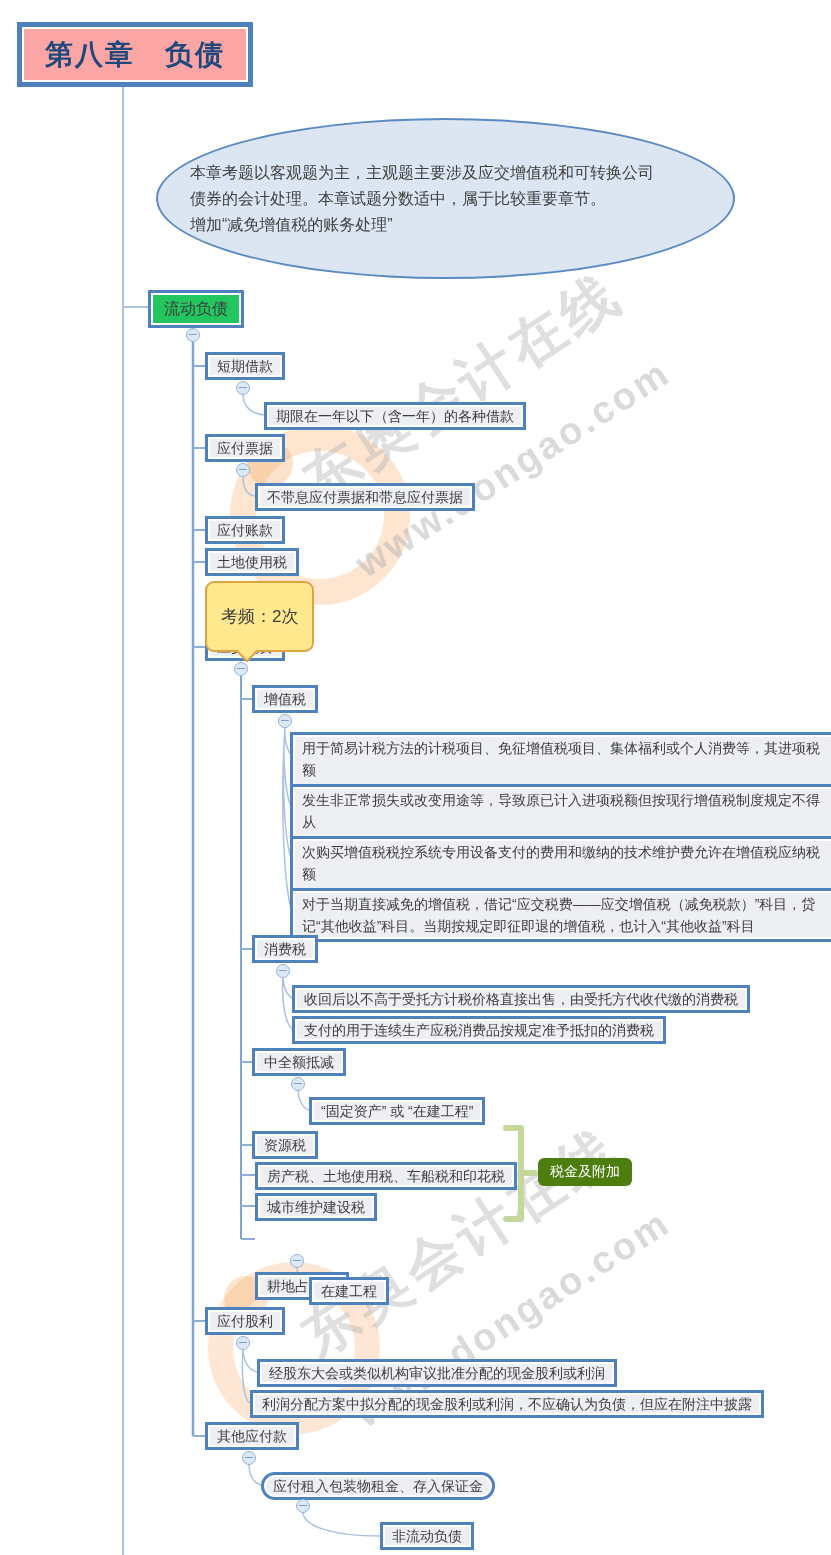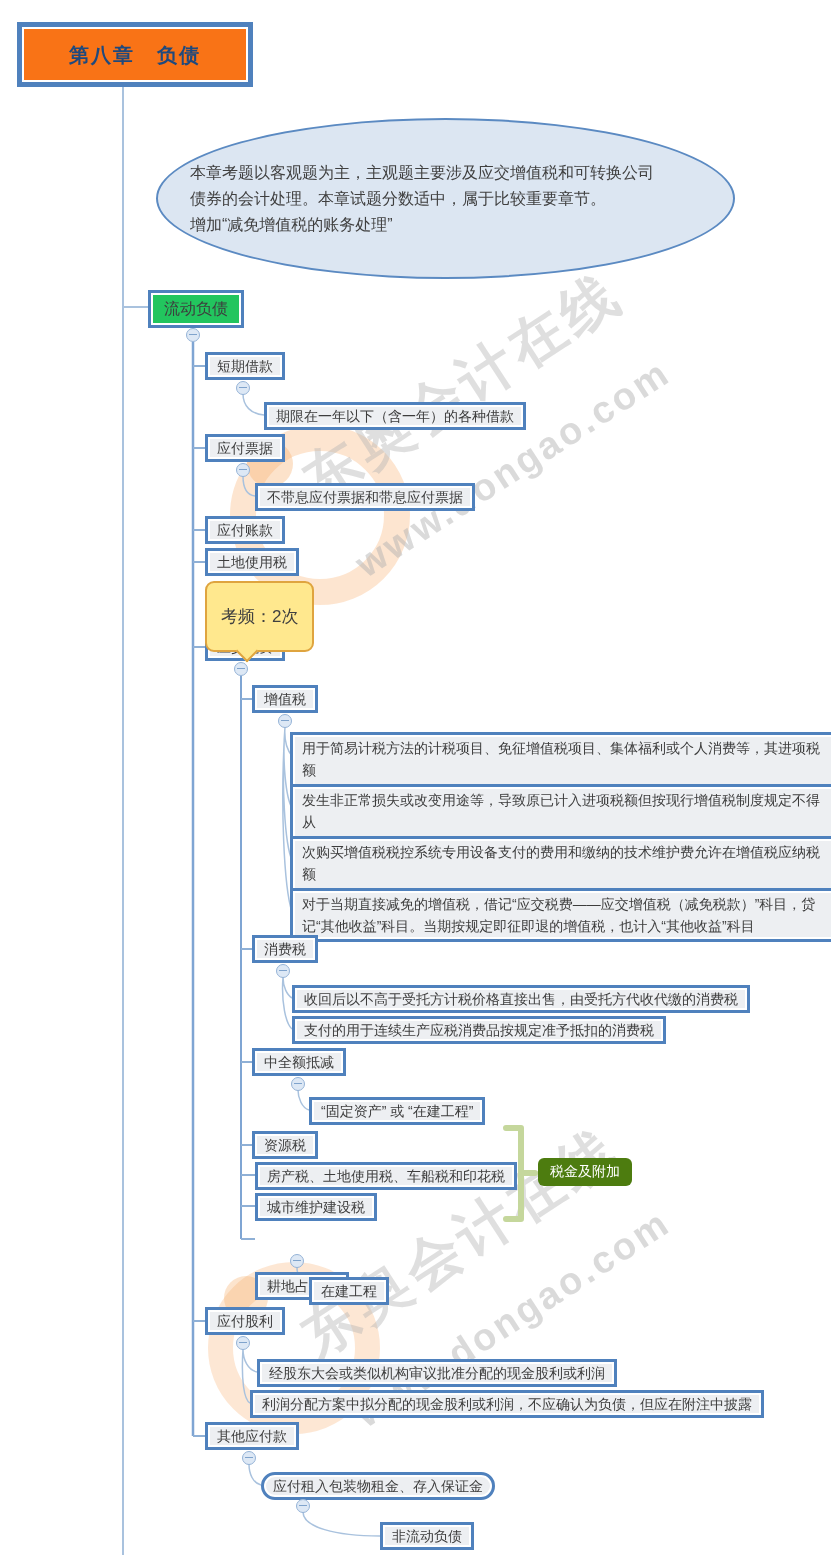--- a/index.html
+++ b/index.html
@@ -10,21 +10,21 @@
   
   .wm-text{position:absolute;z-index:1;white-space:nowrap;font-weight:bold;
            color:rgba(178,178,178,.42);transform:rotate(-33deg);letter-spacing:5px;}
   .wm-brand{font-size:56px;}
   .wm-url{font-size:38px;letter-spacing:3px;color:rgba(178,178,178,.48);}
   .wm-ring{position:absolute;z-index:1;border-radius:50%;}
   
   .node{position:absolute;z-index:3;background:#edeff2;border:3px solid #4f81bd;
         box-shadow:inset 0 0 0 2px #fff;padding:1px 9px;font-size:14px;line-height:20px;
         white-space:nowrap;color:#3d3d3d;}
-  .root{background:#f97316;border-width:5px;font-size:20px;font-weight:bold;color:#1f497d;
+  .root{background:#fca5a5;border-width:5px;font-size:28px;font-weight:bold;color:#1f497d;
         width:208px;height:53px;display:flex;align-items:center;justify-content:center;letter-spacing:2px;}
   .main{background:#22c55e;font-size:16px;line-height:24px;padding:4px 13px;}
   .wide{white-space:pre-line;width:547px;line-height:22px;box-sizing:border-box;padding:2px 9px;}
   .ellipse{position:absolute;z-index:3;left:156px;top:118px;width:575px;height:157px;
            background:#dce6f2;border:2px solid #5b8ac2;border-radius:50%;
            display:flex;align-items:center;}
   .ellipse .etext{padding-left:32px;font-size:16px;line-height:26px;white-space:pre-line;color:#404040;}
   .callout{position:absolute;z-index:4;left:205px;top:581px;background:#ffe88e;
            border:2px solid #dfa43f;border-radius:9px;padding:22px 14px;font-size:17px;color:#404040;}
   .callout::after{content:"";position:absolute;left:32px;bottom:-9px;width:14px;height:14px;

